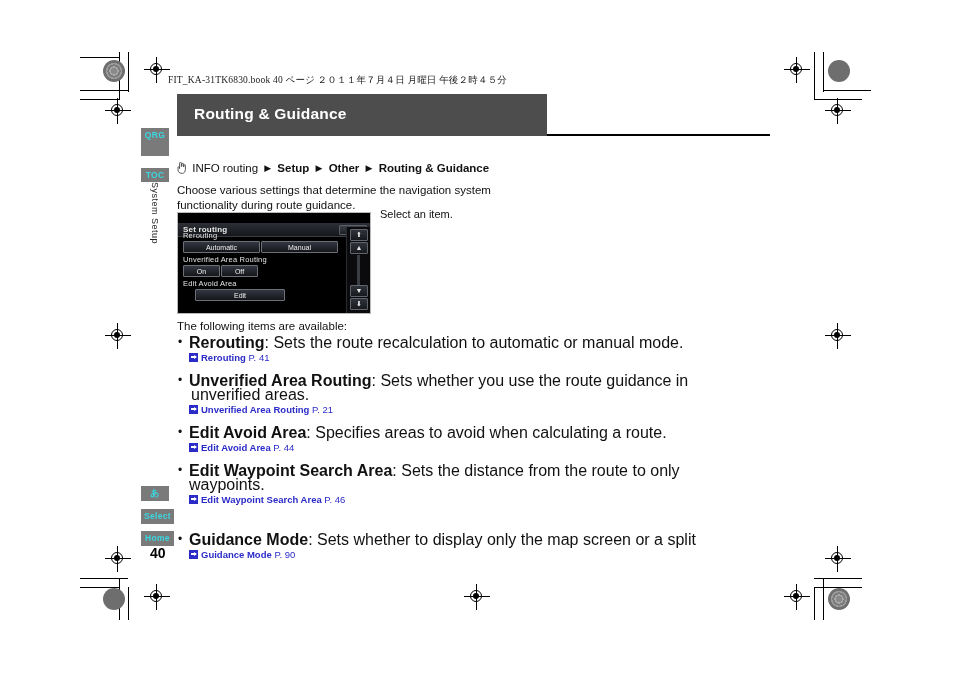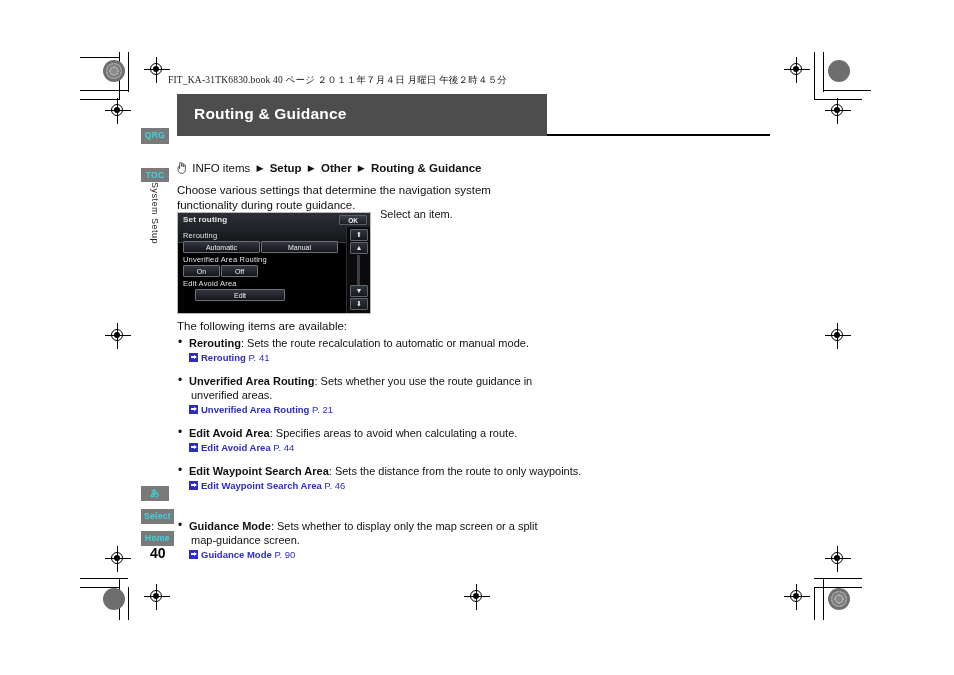--- a/index.html
+++ b/index.html
@@ -176,23 +176,23 @@
     width: 194px;
     height: 102px;
     background: #000;
     border: 1px solid #b9b9b9;
     box-sizing: border-box;
     font-family: "Liberation Sans", sans-serif;
     overflow: hidden;
   }
   .nav-titlebar {
     position: absolute;
-    left: 0; top: 0;
+    left: 0; top: 10px;
     width: 100%;
-    height: 30px;
+    height: 14px;
     background: linear-gradient(#2c2f35, #15171b);
     border-bottom: 1px solid #3a3d44;
     box-sizing: border-box;
     padding-left: 12px;
   }
   .nav-titlebar .nt-text {
     position: absolute;
     left: 5px; top: 2px;
     font-size: 8px;
     font-weight: bold;
@@ -298,21 +298,21 @@
   .item-list {
     position: absolute;
     left: 177px;
     top: 336px;
     width: 580px;
   }
   .item {
     margin-bottom: 9px;
   }
   .item-line {
-    font-size: 11px;
+    font-size: 16px;
     color: #111;
     line-height: 14px;
     padding-left: 12px;
     position: relative;
   }
   .item-line::before {
     content: "\2022";
     position: absolute;
     left: 1px;
     top: -1px;
@@ -466,21 +466,21 @@
   </div>
 </div>
 
 <div class="job-line">FIT_KA-31TK6830.book   40 ページ   ２０１１年７月４日   月曜日   午後２時４５分</div>
 
 <div class="title-bar">
   <div class="title-text">Routing &amp; Guidance</div>
 </div>
 <div class="title-rule"></div>
 
-<div class="side-tab" style="left:141px;top:128px;width:28px;height:16px;line-height:14px;">
+<div class="side-tab" style="left:141px;top:128px;width:28px;height:28px;line-height:14px;">
   <span>QRG</span>
 </div>
 <div class="side-tab" style="left:141px;top:168px;width:28px;height:14px;line-height:14px;">
   <span>TOC</span>
 </div>
 <div class="side-vert-label" style="left:150px;top:182px;">System Setup</div>
 
 <div class="side-tab" style="left:141px;top:486px;width:28px;height:15px;line-height:15px;font-size:9px;">
   <span>あ</span>
 </div>
@@ -493,21 +493,21 @@
 <div class="page-number">40</div>
 
 <div class="content">
 
   <div class="breadcrumb">
     <span class="hand-icon">
       <svg width="9" height="12" viewBox="0 0 9 12">
         <path d="M2.6 1.1c0-.5.4-.9.9-.9s.9.4.9.9v3.3h.5V2.1c0-.5.4-.8.8-.8s.8.3.8.8v2.6h.5V3.3c0-.4.3-.7.7-.7s.7.3.7.7v4.2c0 2.1-1.3 3.9-3.2 3.9C2.2 11.4 1 9.7 1 7.9V5.4c0-.4.3-.7.7-.7s.7.3.7.7v1.1h.2z" fill="none" stroke="#333" stroke-width="0.8"></path>
       </svg>
     </span>
-    <span class="bc-plain">INFO items</span>
+    <span class="bc-plain">INFO routing</span>
     <span class="arrow">▶</span>
     <span class="bc-bold">Setup</span>
     <span class="arrow">▶</span>
     <span class="bc-bold">Other</span>
     <span class="arrow">▶</span>
     <span class="bc-bold">Routing &amp; Guidance</span>
   </div>
 
   <div class="intro">Choose various settings that determine the navigation system functionality during route guidance.</div>
 </div>
@@ -586,19 +586,18 @@
     </div>
     <div class="item-ref">
       <span class="ref-icon"></span><span class="ref-name">Edit Waypoint Search Area</span> <span class="ref-page">P. 46</span>
     </div>
   </div>
 
   <div class="item" style="margin-top:26px;">
     <div class="item-line">
       <span class="item-name">Guidance Mode</span><span>: Sets whether to display only the map screen or a split</span>
     </div>
-    <div class="item-line cont">map-guidance screen.</div>
     <div class="item-ref">
       <span class="ref-icon"></span><span class="ref-name">Guidance Mode</span> <span class="ref-page">P. 90</span>
     </div>
   </div>
 
 </div>
 
 </body></html>

